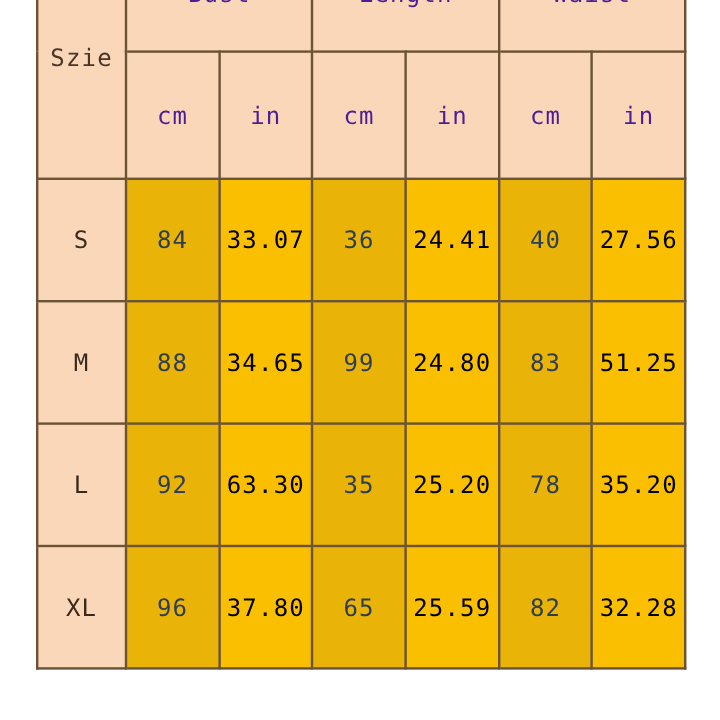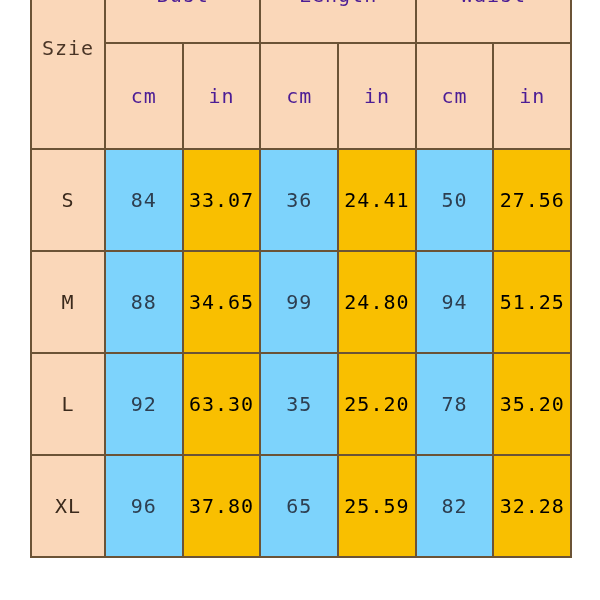--- a/index.html
+++ b/index.html
@@ -55,21 +55,21 @@
   .hdr-size  { color: #4a3526; }
 
   
   tr.data-row { height: 102px; }
 
   td.cell-size {
     background: #fad7b9;
     color: #3b2a1c;
   }
   td.cell-cm {
-    background: #7dd3fc;
+    background: #eab308;
     color: #2d3e50;
   }
   td.cell-in {
     background: #f9bf00;
     color: #000000;
   }
 </style>
 </head>
 <body>
 
@@ -101,31 +101,31 @@
       </tr>
     </thead>
     <tbody>
 
       <tr class="data-row">
         <td class="cell-size">S</td>
         <td class="cell-cm">84</td>
         <td class="cell-in">33.07</td>
         <td class="cell-cm">36</td>
         <td class="cell-in">24.41</td>
-        <td class="cell-cm">50</td>
+        <td class="cell-cm">40</td>
         <td class="cell-in">27.56</td>
       </tr>
 
       <tr class="data-row">
         <td class="cell-size">M</td>
         <td class="cell-cm">88</td>
         <td class="cell-in">34.65</td>
         <td class="cell-cm">99</td>
         <td class="cell-in">24.80</td>
-        <td class="cell-cm">94</td>
+        <td class="cell-cm">83</td>
         <td class="cell-in">51.25</td>
       </tr>
 
       <tr class="data-row">
         <td class="cell-size">L</td>
         <td class="cell-cm">92</td>
         <td class="cell-in">63.30</td>
         <td class="cell-cm">35</td>
         <td class="cell-in">25.20</td>
         <td class="cell-cm">78</td>

